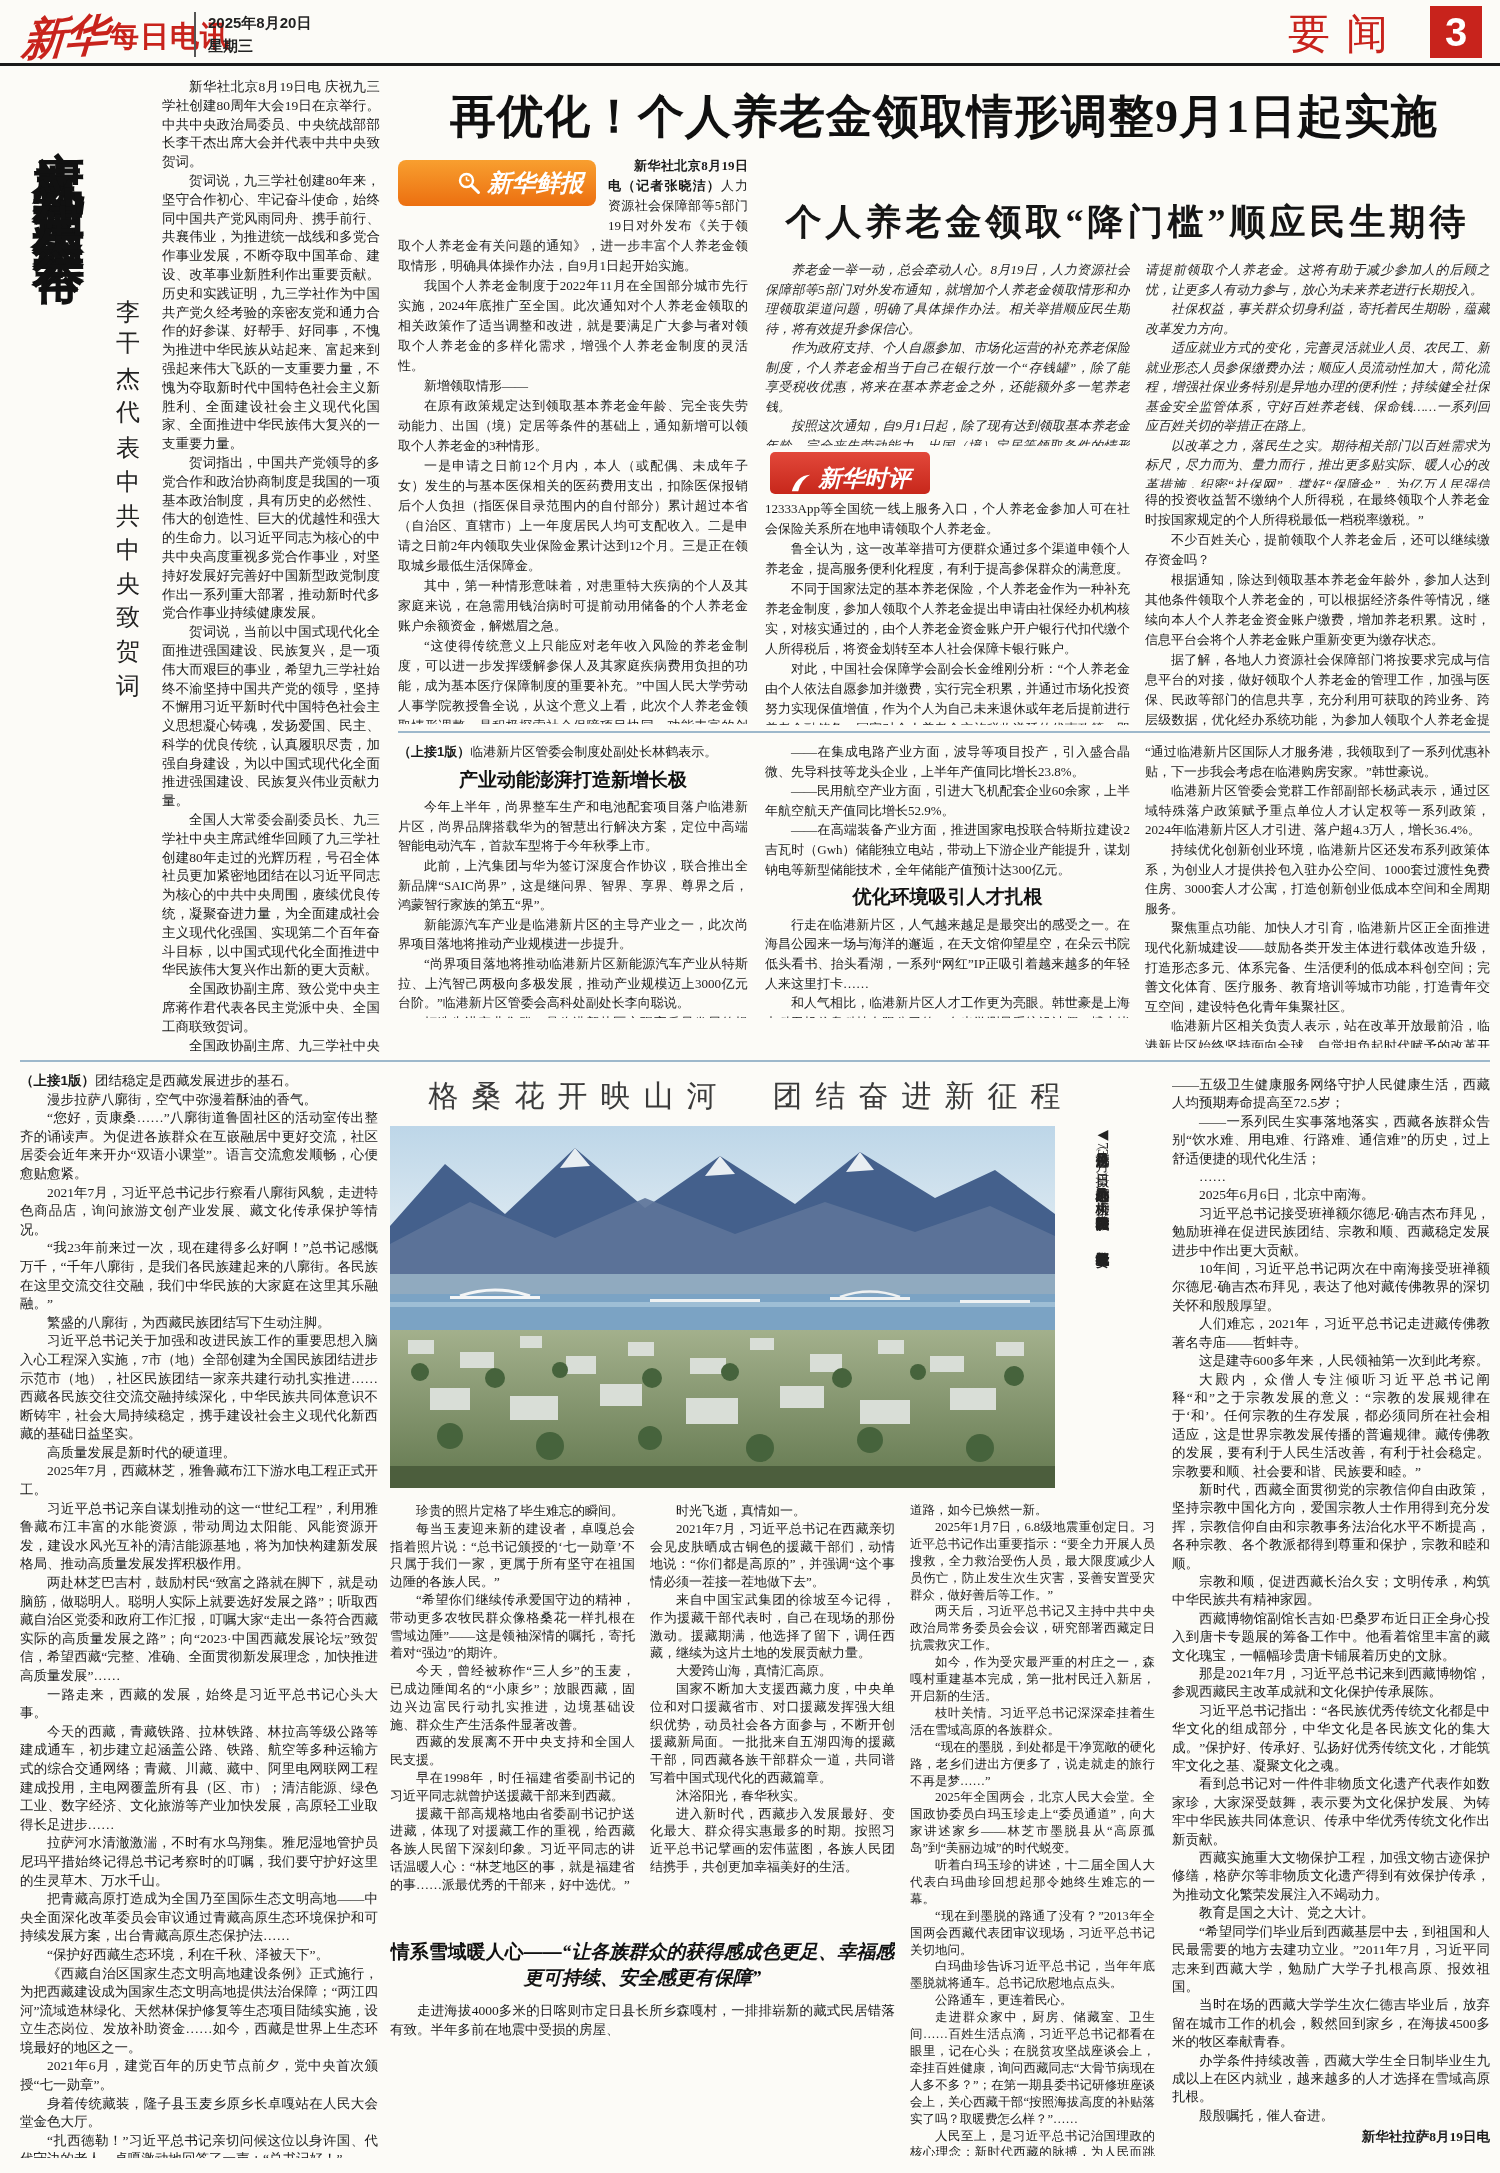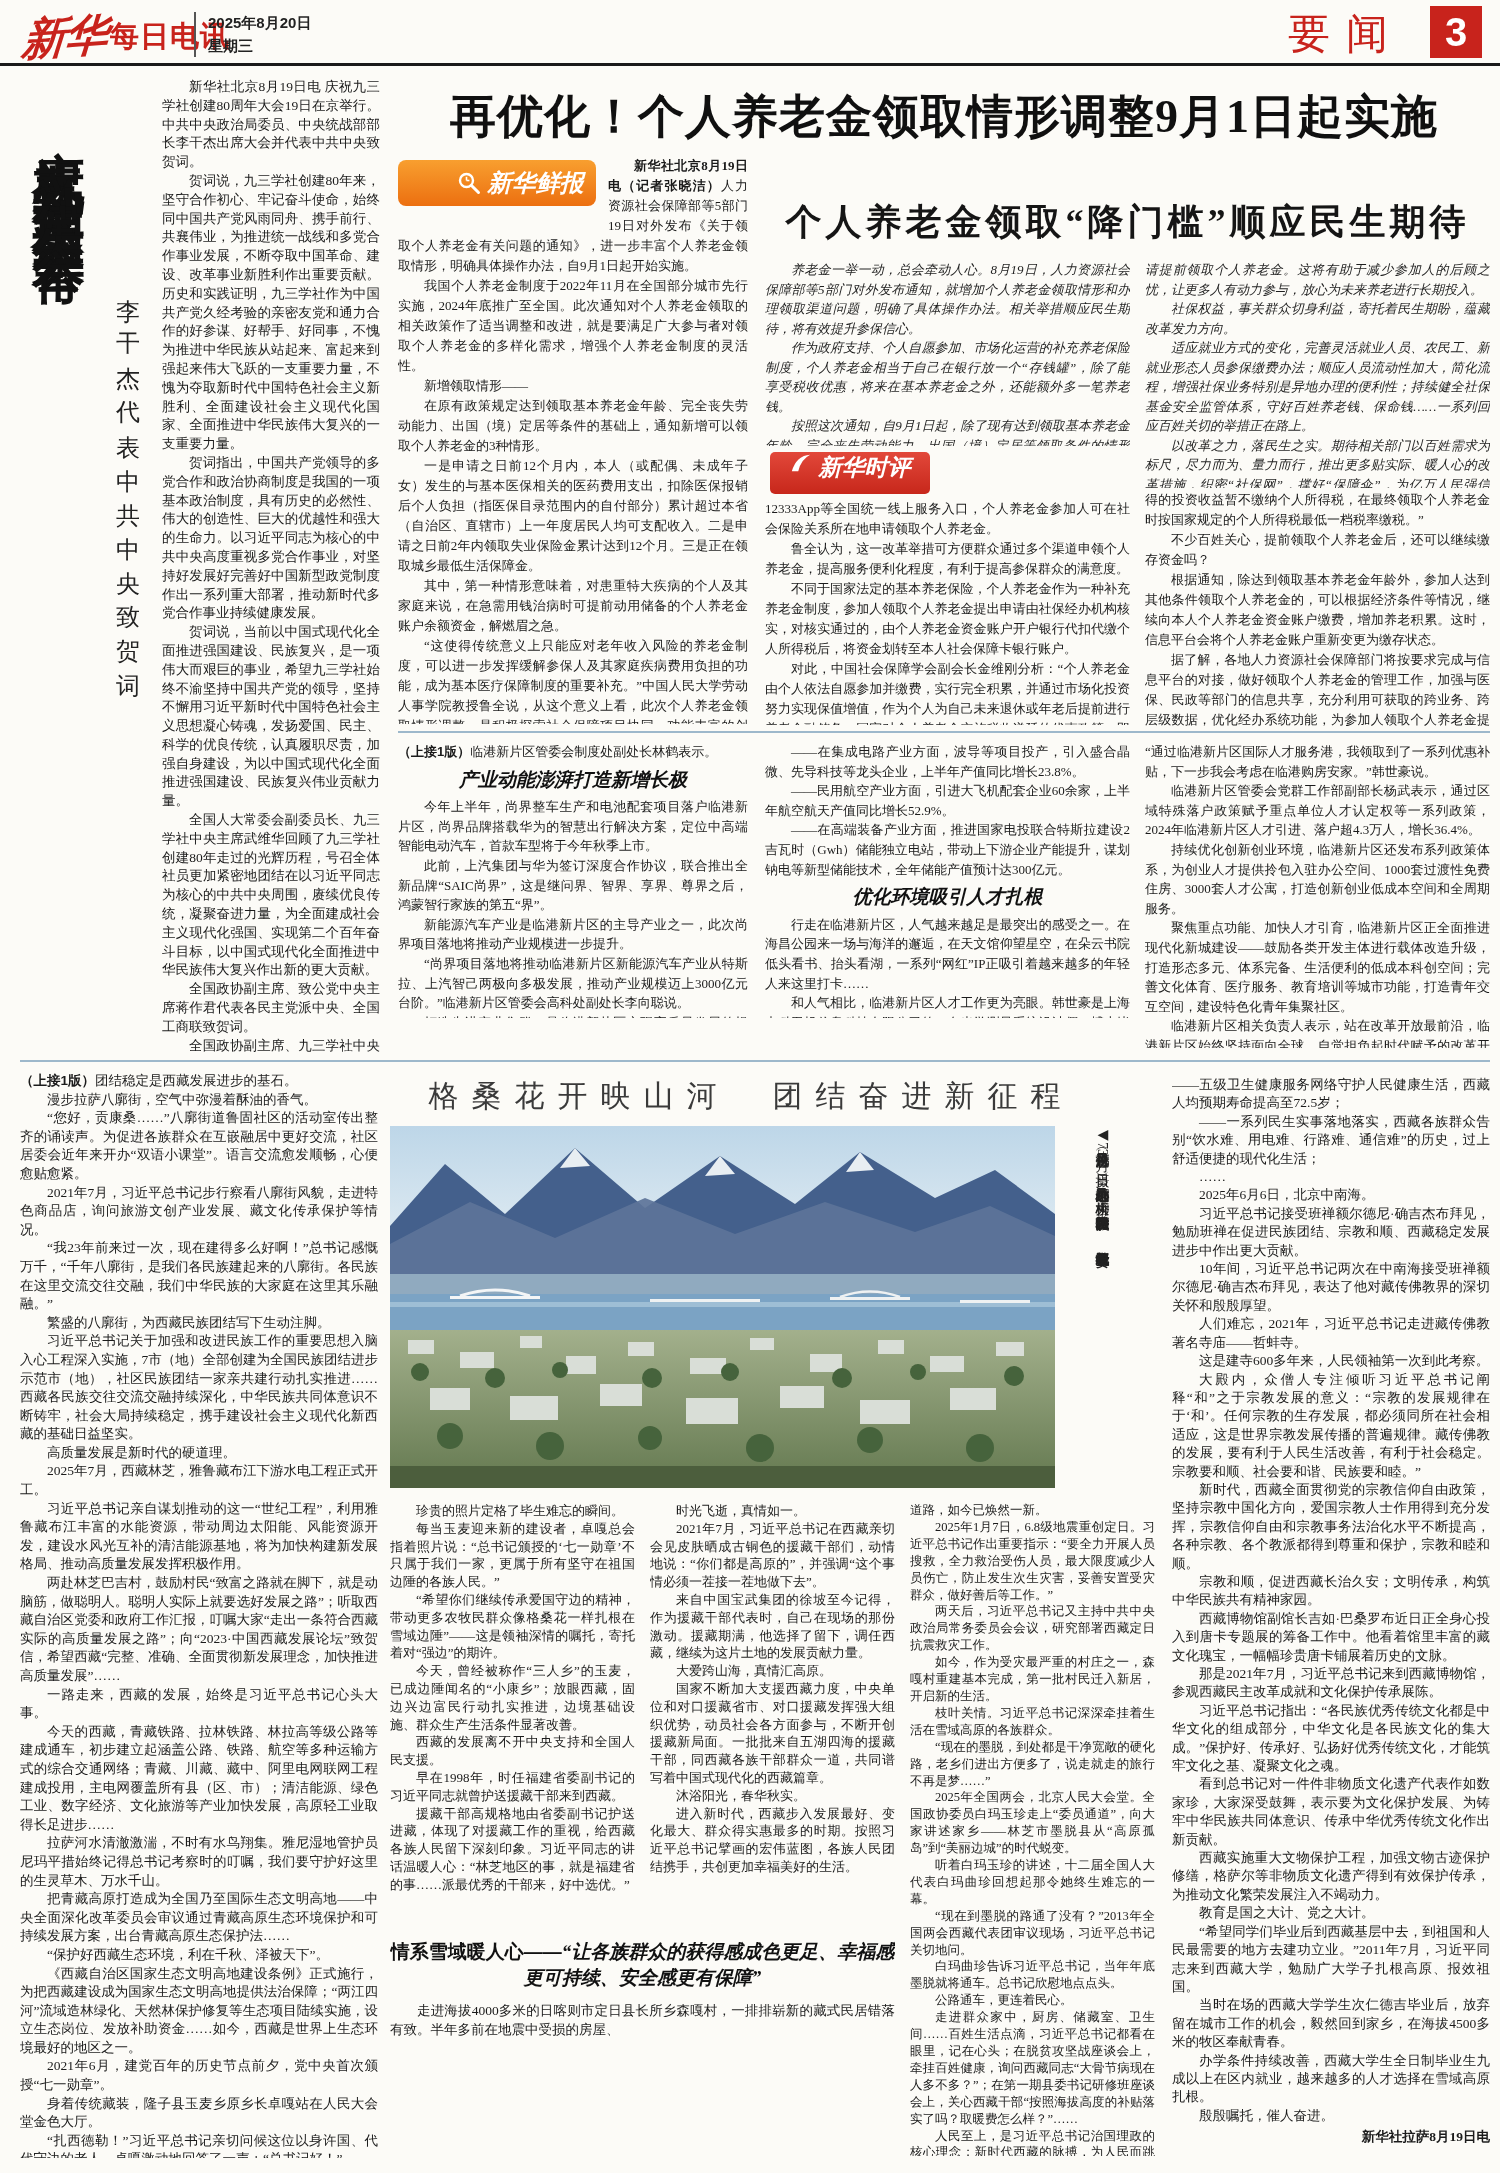--- a/index.html
+++ b/index.html
@@ -15,42 +15,42 @@
              font-family:"Liberation Sans",sans-serif;font-size:15px;font-weight:bold;line-height:1.5;color:#222;}
   .section-label{position:absolute;right:78px;top:0px;color:#c8231c;font-size:42px;font-weight:normal;letter-spacing:16px;}
   .page-num{position:absolute;right:0;top:0;width:52px;height:52px;background:#c8231c;color:#fff;
             font-size:40px;font-weight:bold;text-align:center;line-height:52px;font-family:"Liberation Sans",sans-serif;}
   .header-rule{position:absolute;top:63px;left:0;width:1500px;height:3px;background:#1a1a1a;}
   
   .para{margin:0;text-indent:2em;text-align:justify;}
   .cont .para:first-child{text-indent:0;}
   .colbox{position:absolute;overflow:hidden;}
   .sec-title{text-align:center;font-weight:bold;font-family:"Liberation Sans",sans-serif;
-             font-size:19px;margin:8px 0 8px 0;color:#111;font-style:italic;}
+             font-size:19px;margin:8px 0 8px 0;color:#111;}
   .divider{position:absolute;height:2px;background:#9db8cb;}
   
   .ninsan-headline{position:absolute;left:32px;top:108px;writing-mode:vertical-rl;
                    font-size:52px;font-weight:bold;letter-spacing:7px;line-height:1;color:#111;height:950px;}
   .ninsan-sub{position:absolute;left:112px;top:280px;writing-mode:vertical-rl;
               font-size:24px;letter-spacing:34px;color:#222;height:760px;}
   .ninsan-body{left:162px;top:78px;width:218px;height:978px;font-size:13.5px;line-height:18.8px;}
   
   .main-headline{position:absolute;left:398px;top:86px;width:1092px;height:62px;
                  font-size:46px;font-weight:bold;text-align:center;letter-spacing:1px;color:#101010;}
   .pension-col{font-size:13px;line-height:20px;}
   .pension-col1{left:398px;top:156px;width:350px;height:568px;}
   .pension-col2{left:765px;top:499px;width:365px;height:226px;}
   .pension-col3{left:1145px;top:490px;width:345px;height:236px;}
   .badge-xianbao{float:left;width:152px;height:46px;margin:4px 12px 16px 0;
                  background:linear-gradient(180deg,#f89f2f,#ec6f10);border-radius:8px;color:#fff;
                  display:flex;align-items:center;justify-content:center;gap:7px;
                  font-size:24px;font-weight:bold;font-style:italic;font-family:"Liberation Sans",sans-serif;padding-left:46px;}
   .badge-shiping{position:absolute;left:770px;top:452px;width:160px;height:42px;
                  background:linear-gradient(180deg,#e2483a,#c7271b);border-radius:5px;color:#fff;
-                 display:flex;align-items:flex-start;justify-content:center;gap:7px;
+                 display:flex;align-items:flex-end;justify-content:center;gap:7px;
                  font-size:23px;font-weight:bold;font-style:italic;font-family:"Liberation Sans",sans-serif;}
   
   .comm-headline{position:absolute;left:765px;top:198px;width:725px;height:52px;text-align:center;
                  font-size:36px;font-weight:bold;letter-spacing:4px;color:#151515;}
   .comm-col{font-style:italic;font-size:13px;line-height:19.5px;color:#1f1f1f;}
   .comm-col1{left:765px;top:260px;width:365px;height:186px;}
   .comm-col2{left:1145px;top:260px;width:345px;height:228px;}
   
   .lg-col{font-size:13px;line-height:19.6px;}
   .lg-col1{left:398px;top:742px;width:350px;height:276px;}

